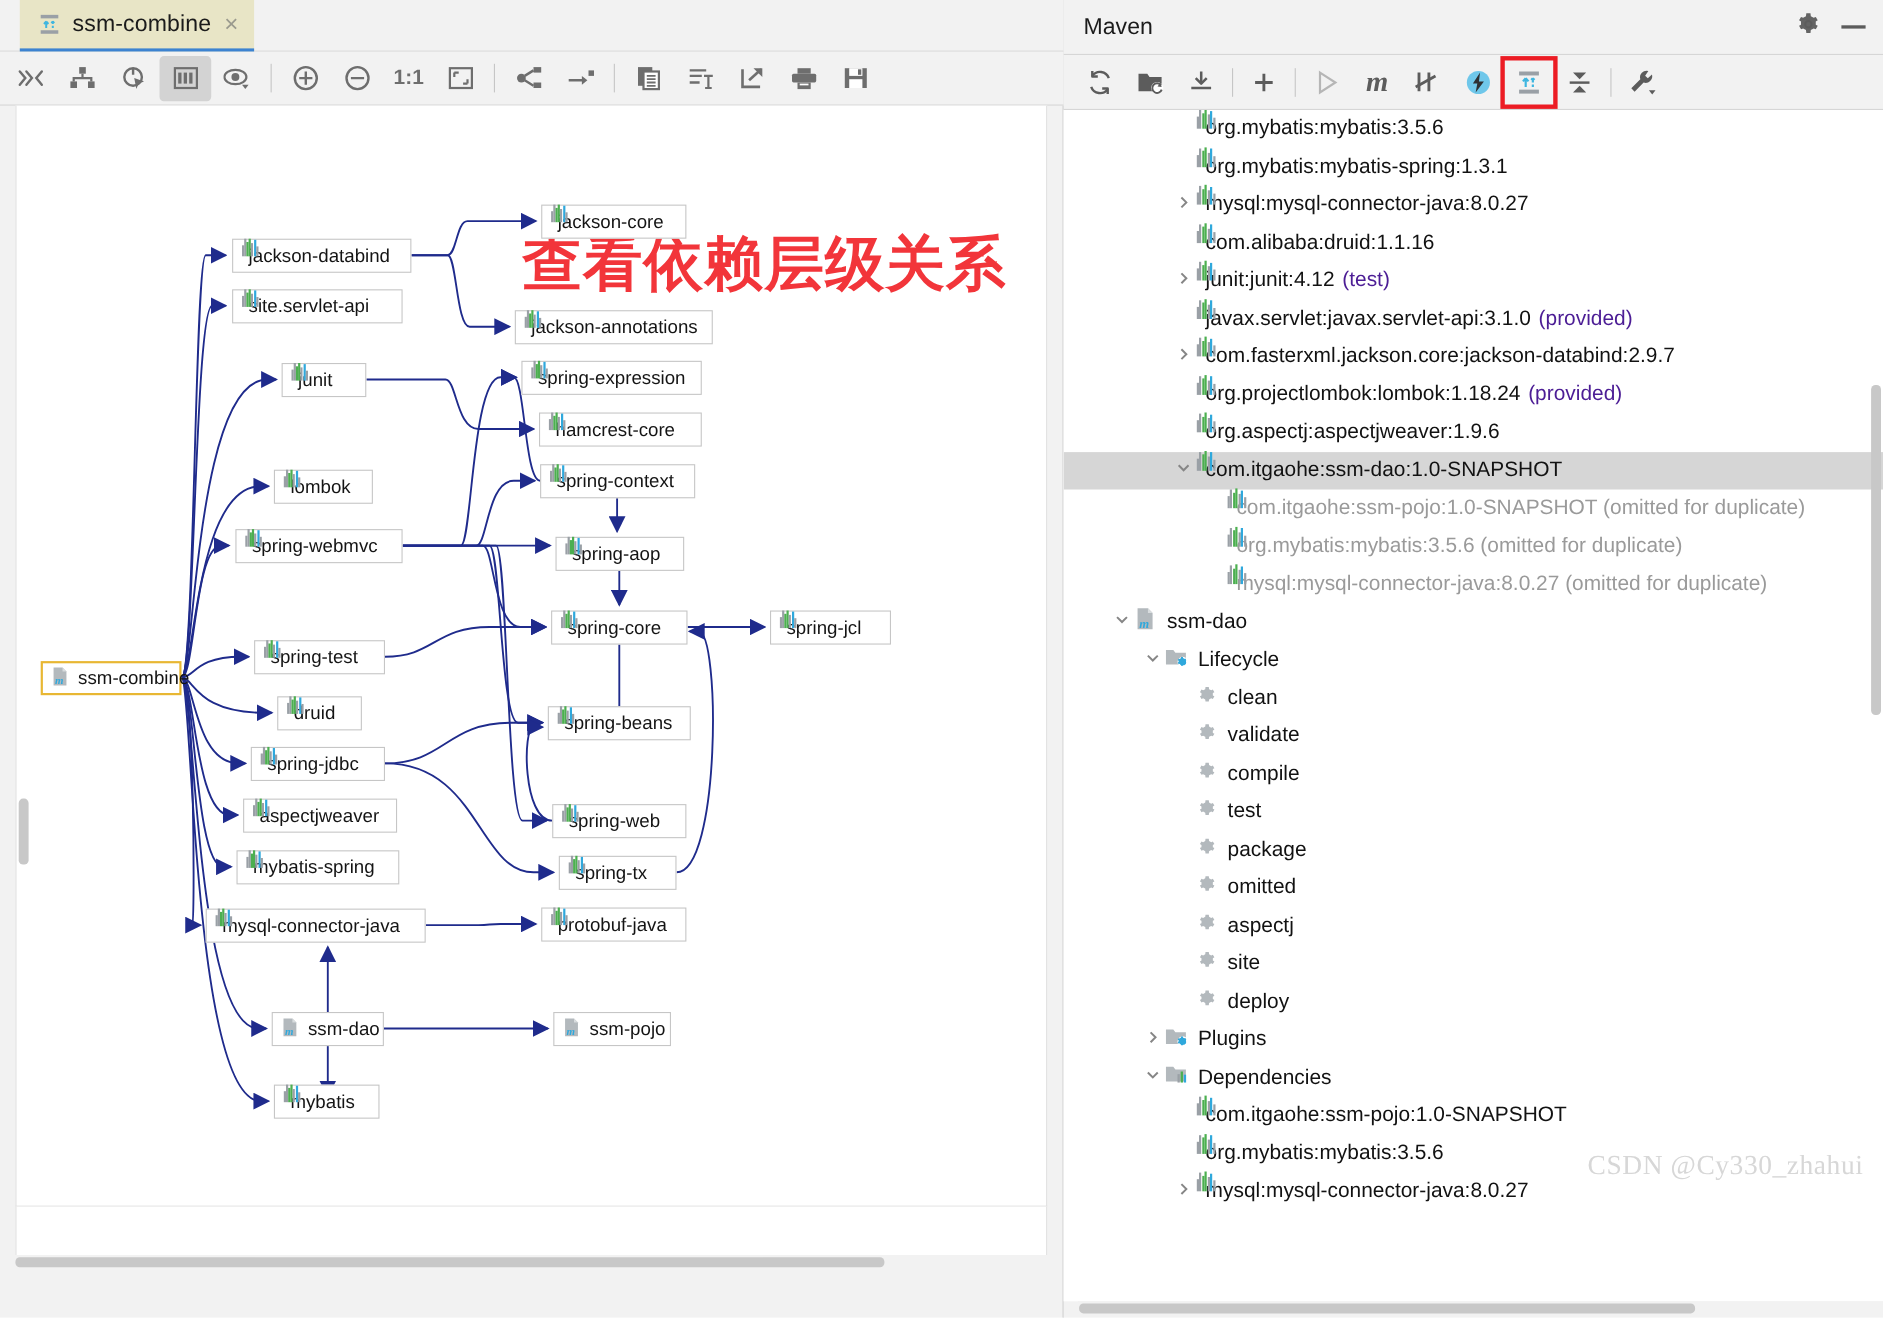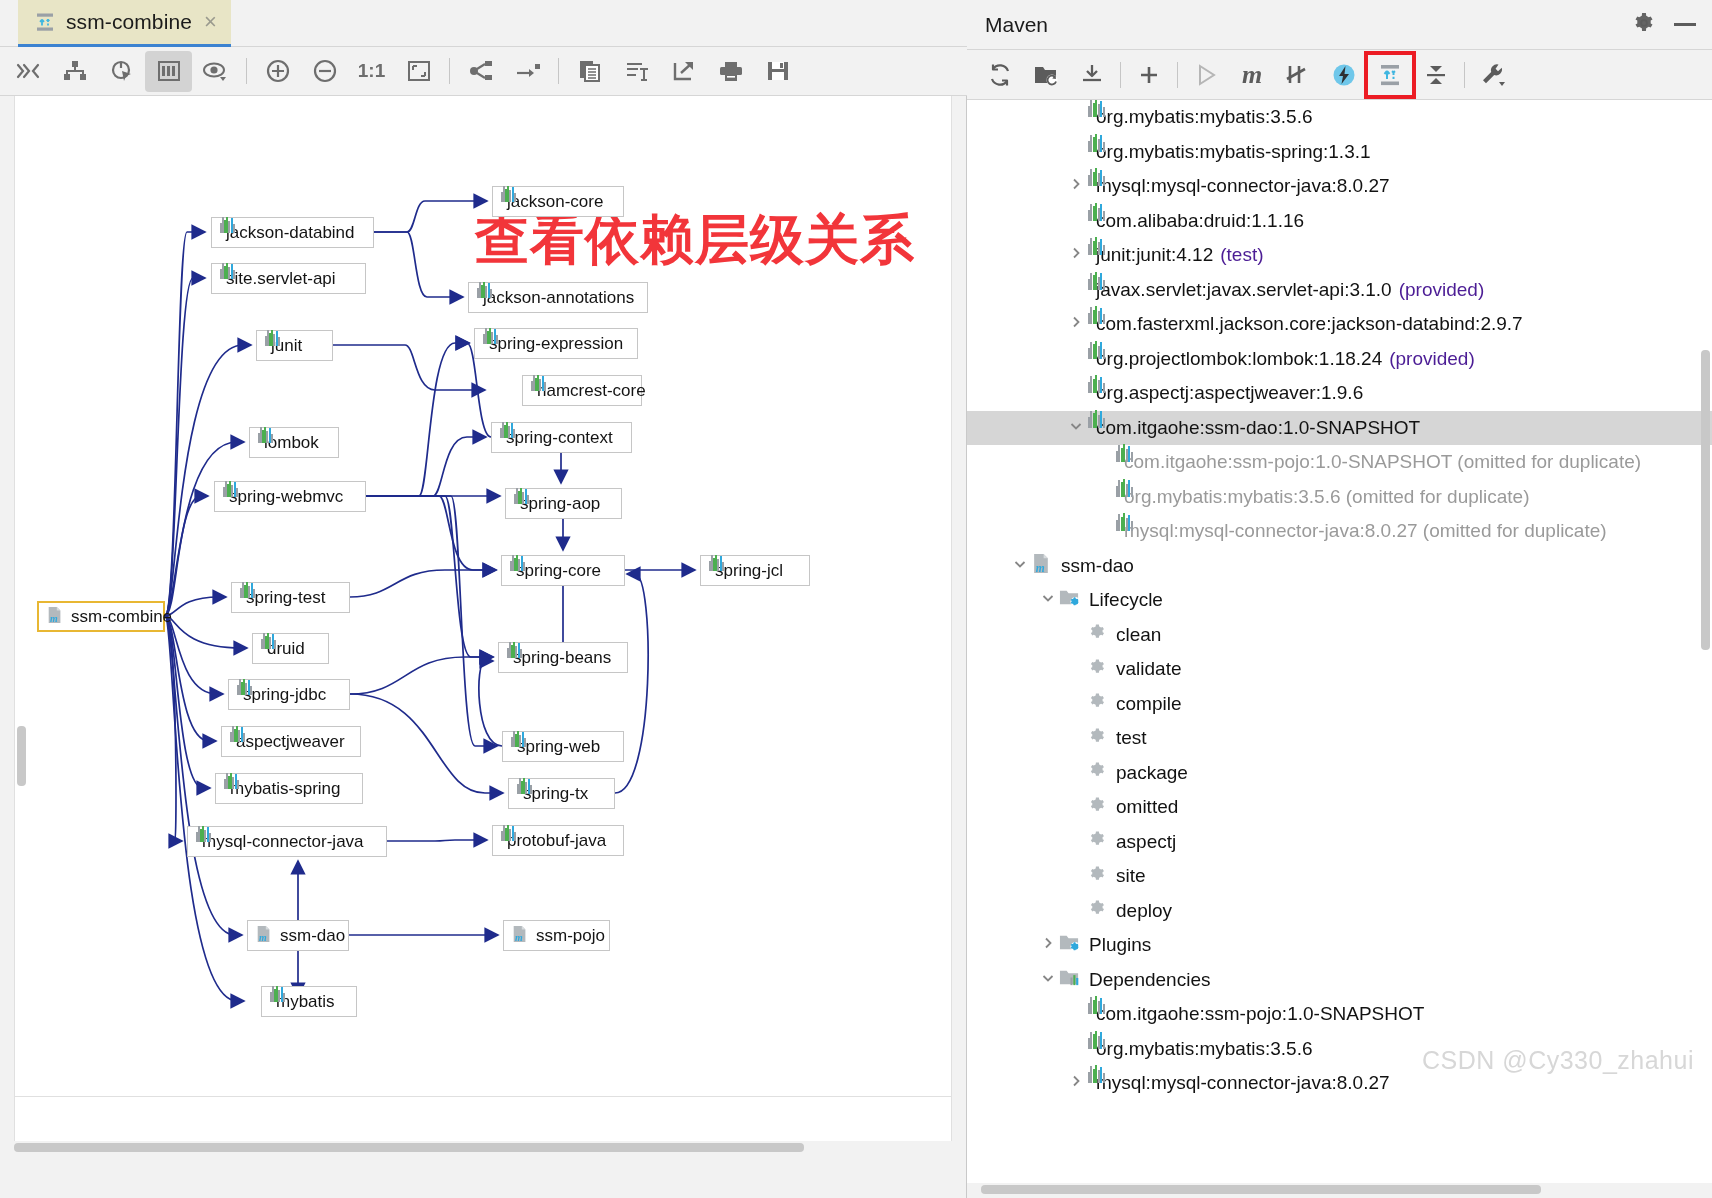--- a/index.html
+++ b/index.html
@@ -166,21 +166,21 @@
     background: #c8c8c8; border-radius: 4px;
   }
   #tree-hscroll {
     position:absolute; left: 14px; bottom: 3px; width: 731px; height: 12px; background:#f2f2f2;
   }
   #tree-hscroll .thumb { position:absolute; left:0; top:2px; width: 560px; height: 9px; background:#c8c8c8; border-radius:4px; }
 
   #watermark {
     position: absolute; right: 18px; top: 1046px;
     font-size: 25px; color: #d7d7d7; letter-spacing: .5px;
-    pointer-events: none; font-family: Liberation Sans, sans-serif;
+    pointer-events: none; font-family: Liberation Serif, serif;
   }
   #window-min {
     width: 22px; height: 3px; background: #5c5c5c; display:block;
   }
 </style>
 </head>
 <body>
 
 <div id="app">
 
@@ -455,37 +455,37 @@
             <span>mysql-connector-java</span>
           </div>
           <div class="node" style="left: 232px; top: 824px; width: 102px;">
             <span><span style="display:inline-block;width:18px;height:18px;position:relative;flex:none"><svg width="18" height="18" viewBox="0 0 20 20">
                   <path d="M3 1 h9 l4 4 v14 H3 Z" fill="#b3b9bd"></path>
                   <path d="M12 1 v4 h4 Z" fill="#d8dcde"></path>
                   <text x="4.5" y="18" font-size="11" font-style="italic" font-weight="bold" fill="#2fa8dc" font-family="Liberation Serif, serif">m</text>
                 </svg></span></span>
             <span>ssm-dao</span>
           </div>
-          <div class="node" style="left: 234px; top: 890px; width: 96px; margin-left: 12px;">
+          <div class="node" style="left: 234px; top: 890px; width: 96px;">
             <span><span class="jar-ico" style="width:16px;height:16px"><i style="left:0.5px;height:9.92px;background:#9aa0a6"></i><i style="left:2.7222222222222223px;height:15.2px;background:#9aa0a6"></i><i style="left:4.944444444444445px;height:12.8px;background:#4caf50"></i><i style="left:7.166666666666667px;height:16px;background:#4caf50"></i><i style="left:9.38888888888889px;height:11.52px;background:#9aa0a6"></i><i style="left:11.61111111111111px;height:14.72px;background:#2fa8dc"></i><i style="left:13.833333333333334px;height:8.8px;background:#9aa0a6"></i></span></span>
             <span>mybatis</span>
           </div>
           <div class="node" style="left: 477px; top: 90px; width: 132px;">
             <span><span class="jar-ico" style="width:16px;height:16px"><i style="left:0.5px;height:9.92px;background:#9aa0a6"></i><i style="left:2.7222222222222223px;height:15.2px;background:#9aa0a6"></i><i style="left:4.944444444444445px;height:12.8px;background:#4caf50"></i><i style="left:7.166666666666667px;height:16px;background:#4caf50"></i><i style="left:9.38888888888889px;height:11.52px;background:#9aa0a6"></i><i style="left:11.61111111111111px;height:14.72px;background:#2fa8dc"></i><i style="left:13.833333333333334px;height:8.8px;background:#9aa0a6"></i></span></span>
             <span>jackson-core</span>
           </div>
           <div class="node" style="left: 453px; top: 186px; width: 180px;">
             <span><span class="jar-ico" style="width:16px;height:16px"><i style="left:0.5px;height:9.92px;background:#9aa0a6"></i><i style="left:2.7222222222222223px;height:15.2px;background:#9aa0a6"></i><i style="left:4.944444444444445px;height:12.8px;background:#4caf50"></i><i style="left:7.166666666666667px;height:16px;background:#4caf50"></i><i style="left:9.38888888888889px;height:11.52px;background:#9aa0a6"></i><i style="left:11.61111111111111px;height:14.72px;background:#2fa8dc"></i><i style="left:13.833333333333334px;height:8.8px;background:#9aa0a6"></i></span></span>
             <span>jackson-annotations</span>
           </div>
           <div class="node" style="left: 459px; top: 232px; width: 164px;">
             <span><span class="jar-ico" style="width:16px;height:16px"><i style="left:0.5px;height:9.92px;background:#9aa0a6"></i><i style="left:2.7222222222222223px;height:15.2px;background:#9aa0a6"></i><i style="left:4.944444444444445px;height:12.8px;background:#4caf50"></i><i style="left:7.166666666666667px;height:16px;background:#4caf50"></i><i style="left:9.38888888888889px;height:11.52px;background:#9aa0a6"></i><i style="left:11.61111111111111px;height:14.72px;background:#2fa8dc"></i><i style="left:13.833333333333334px;height:8.8px;background:#9aa0a6"></i></span></span>
             <span>spring-expression</span>
           </div>
-          <div class="node" style="left: 475px; top: 279px; width: 120px; margin-left: 32px;">
+          <div class="node" style="left: 475px; top: 279px; width: 148px;">
             <span><span class="jar-ico" style="width:16px;height:16px"><i style="left:0.5px;height:9.92px;background:#9aa0a6"></i><i style="left:2.7222222222222223px;height:15.2px;background:#9aa0a6"></i><i style="left:4.944444444444445px;height:12.8px;background:#4caf50"></i><i style="left:7.166666666666667px;height:16px;background:#4caf50"></i><i style="left:9.38888888888889px;height:11.52px;background:#9aa0a6"></i><i style="left:11.61111111111111px;height:14.72px;background:#2fa8dc"></i><i style="left:13.833333333333334px;height:8.8px;background:#9aa0a6"></i></span></span>
             <span>hamcrest-core</span>
           </div>
           <div class="node" style="left: 476px; top: 326px; width: 141px;">
             <span><span class="jar-ico" style="width:16px;height:16px"><i style="left:0.5px;height:9.92px;background:#9aa0a6"></i><i style="left:2.7222222222222223px;height:15.2px;background:#9aa0a6"></i><i style="left:4.944444444444445px;height:12.8px;background:#4caf50"></i><i style="left:7.166666666666667px;height:16px;background:#4caf50"></i><i style="left:9.38888888888889px;height:11.52px;background:#9aa0a6"></i><i style="left:11.61111111111111px;height:14.72px;background:#2fa8dc"></i><i style="left:13.833333333333334px;height:8.8px;background:#9aa0a6"></i></span></span>
             <span>spring-context</span>
           </div>
           <div class="node" style="left: 490px; top: 392px; width: 117px;">
             <span><span class="jar-ico" style="width:16px;height:16px"><i style="left:0.5px;height:9.92px;background:#9aa0a6"></i><i style="left:2.7222222222222223px;height:15.2px;background:#9aa0a6"></i><i style="left:4.944444444444445px;height:12.8px;background:#4caf50"></i><i style="left:7.166666666666667px;height:16px;background:#4caf50"></i><i style="left:9.38888888888889px;height:11.52px;background:#9aa0a6"></i><i style="left:11.61111111111111px;height:14.72px;background:#2fa8dc"></i><i style="left:13.833333333333334px;height:8.8px;background:#9aa0a6"></i></span></span>
             <span>spring-aop</span>

